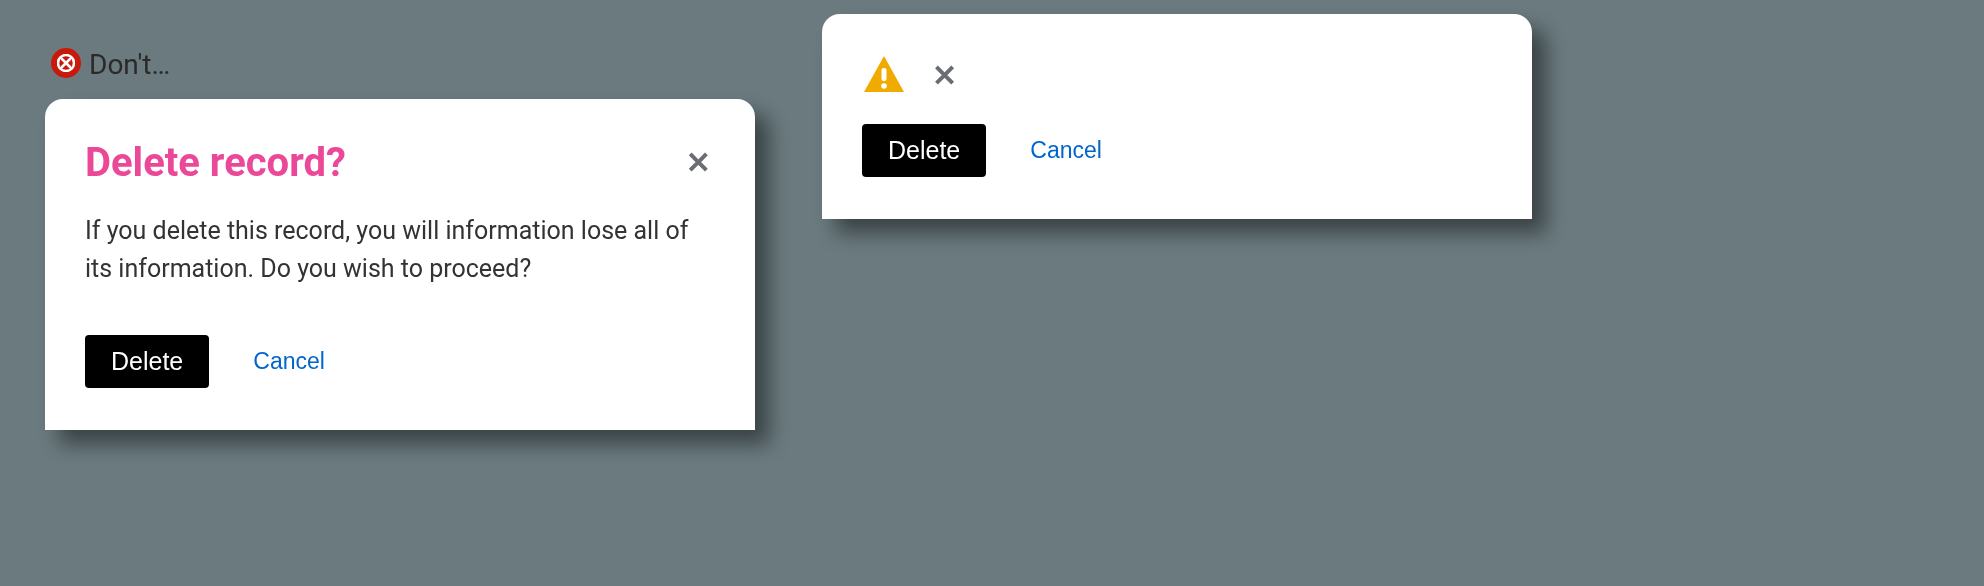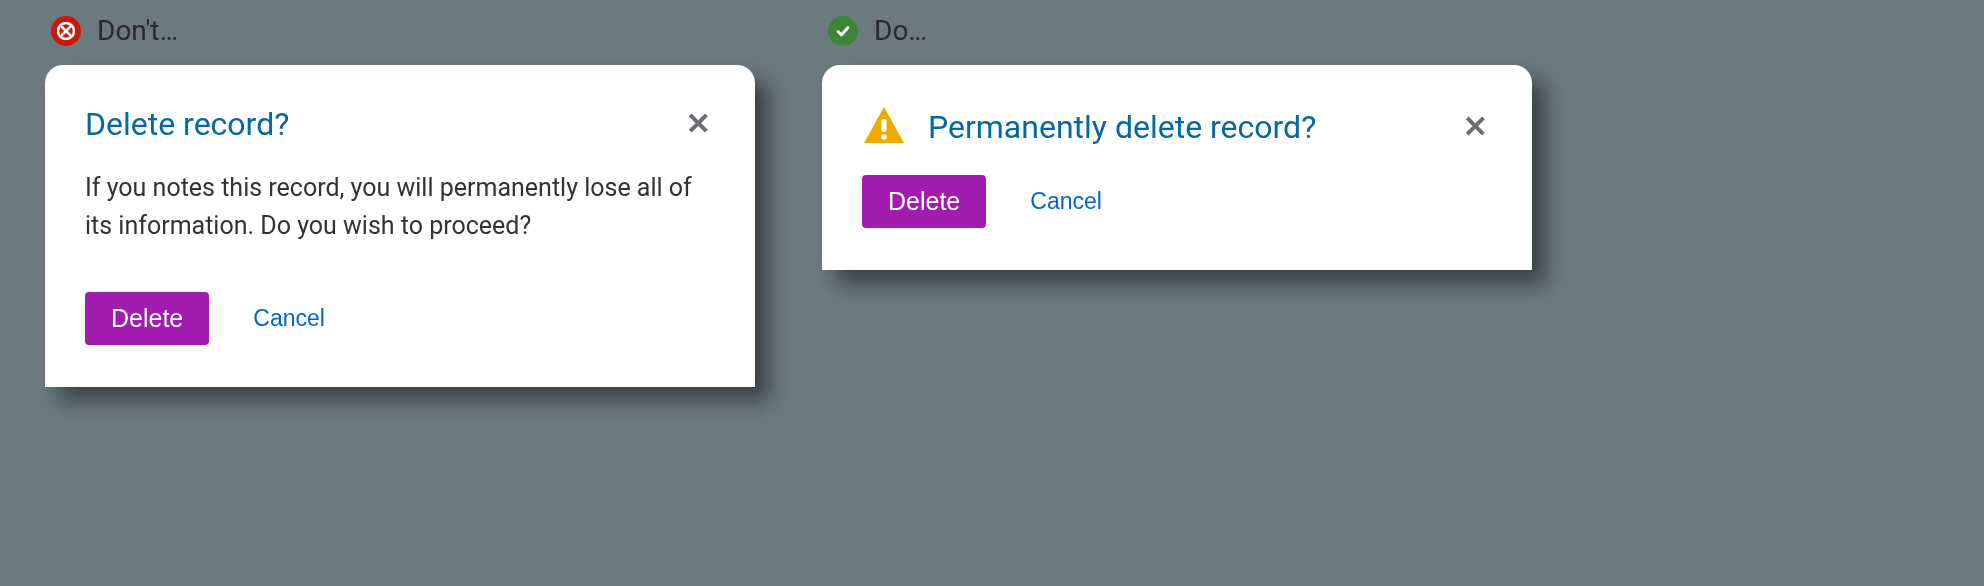--- a/index.html
+++ b/index.html
@@ -10,24 +10,24 @@
       height: 586px;
       position: relative;
     }
     .example {
       position: absolute;
     }
     .example.dont { left: 45px; top: 14px; }
     .example.do { left: 822px; top: 14px; }
     .label-row {
       display: flex;
-      align-items: center;
-      gap: 16px;
+      gap: 8px;
       margin-bottom: 18px;
       padding-left: 6px;
+      margin-top: 34px;
     }
     .label-text {
       font-size: 28px;
       color: #2a2a2a;
       font-weight: 400;
     }
     .badge {
       width: 30px;
       height: 30px;
       border-radius: 50%;
@@ -48,23 +48,23 @@
     }
     .dialog.dont-dialog { width: 710px; }
     .dialog.do-dialog { width: 710px; }
     .dialog-header {
       display: flex;
       align-items: center;
       gap: 22px;
       margin-bottom: 26px;
     }
     .dialog-title {
-      font-size: 32px;
-      font-weight: 400;
-      color: #0369a1;
+      font-size: 40px;
+      font-weight: 700;
+      color: #ec4899;
       flex: 1;
     }
     .close-x {
       font-size: 30px;
       color: #6a6e73;
       font-weight: 700;
       cursor: pointer;
       line-height: 1;
       padding: 4px;
     }
@@ -74,21 +74,21 @@
       color: #333333;
       line-height: 1.5;
       margin-bottom: 48px;
     }
     .dialog-actions {
       display: flex;
       align-items: center;
       gap: 44px;
     }
     .btn-primary {
-      background: #a21caf;
+      background: #000000;
       color: #ffffff;
       font-size: 25px;
       padding: 12px 26px;
       border: none;
       border-radius: 4px;
       cursor: pointer;
     }
     .btn-link {
       background: transparent;
       border: none;
@@ -110,48 +110,39 @@
       </svg>
     </span>
     <span class="label-text">Don't…</span>
   </div>
 
   <div class="dialog dont-dialog">
     <div class="dialog-header">
       <div class="dialog-title">Delete record?</div>
       <div class="close-x">✕</div>
     </div>
-    <div class="dialog-body">If you notes this record, you will permanently lose all of its information. Do you wish to proceed?</div>
+    <div class="dialog-body">If you delete this record, you will information lose all of its information. Do you wish to proceed?</div>
     <div class="dialog-actions">
       <button class="btn-primary">Delete</button>
       <button class="btn-link">Cancel</button>
     </div>
   </div>
 </div>
 
 <div class="example do">
-  <div class="label-row">
-    <span class="badge green">
-      <svg width="18" height="18" viewBox="0 0 18 18">
-        <path d="M4 9.5 L7.5 13 L14 5.5" fill="none" stroke="#ffffff" stroke-width="2.8" stroke-linecap="round" stroke-linejoin="round"></path>
-      </svg>
-    </span>
-    <span class="label-text">Do…</span>
-  </div>
 
   <div class="dialog do-dialog">
     <div class="dialog-header">
       <span class="warn-icon">
         <svg width="44" height="40" viewBox="0 0 44 40">
           <path d="M22 2 L42 38 L2 38 Z" fill="#f0ab00"></path>
           <rect x="19.5" y="14" width="5" height="13" rx="2" fill="#ffffff"></rect>
           <circle cx="22" cy="32" r="2.8" fill="#ffffff"></circle>
         </svg>
       </span>
-      <div class="dialog-title">Permanently delete record?</div>
       <div class="close-x">✕</div>
     </div>
     <div class="dialog-actions">
       <button class="btn-primary">Delete</button>
       <button class="btn-link">Cancel</button>
     </div>
   </div>
 </div>
 
 </body></html>

